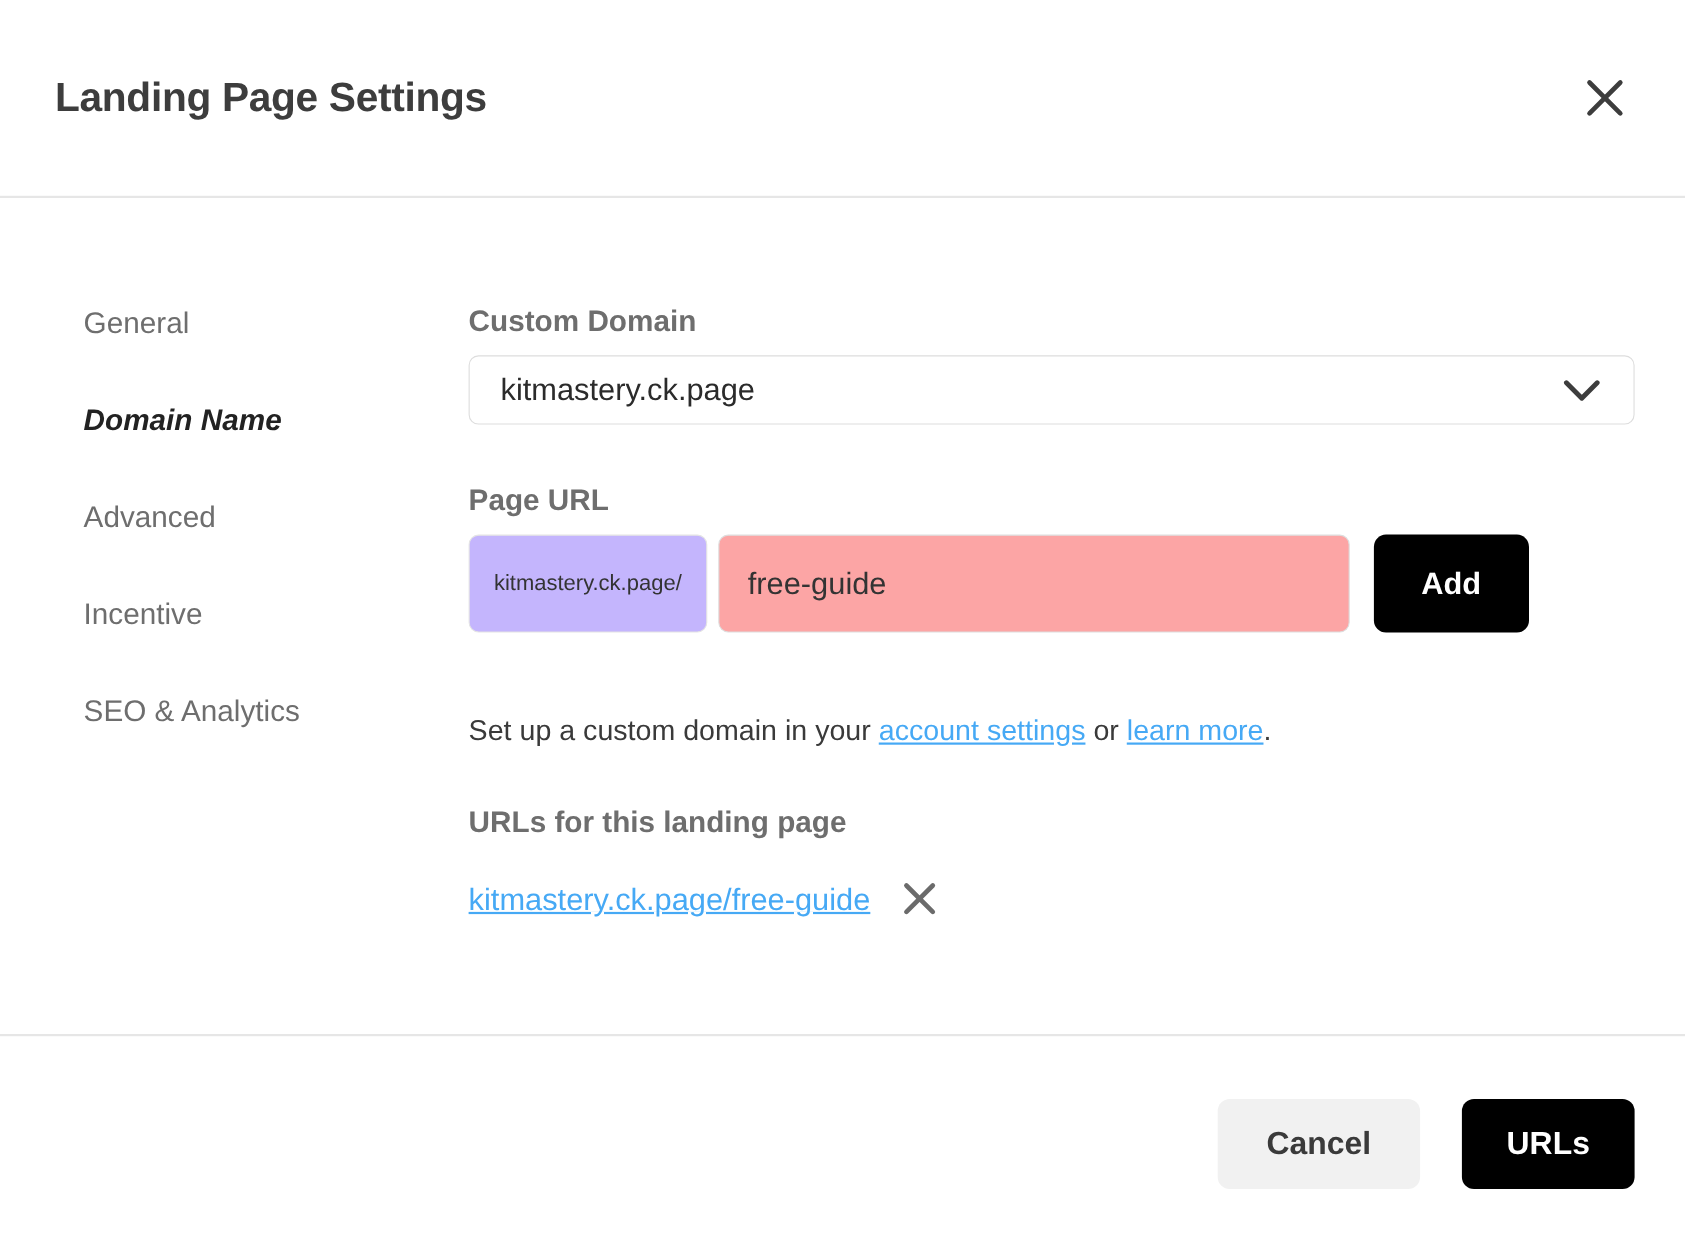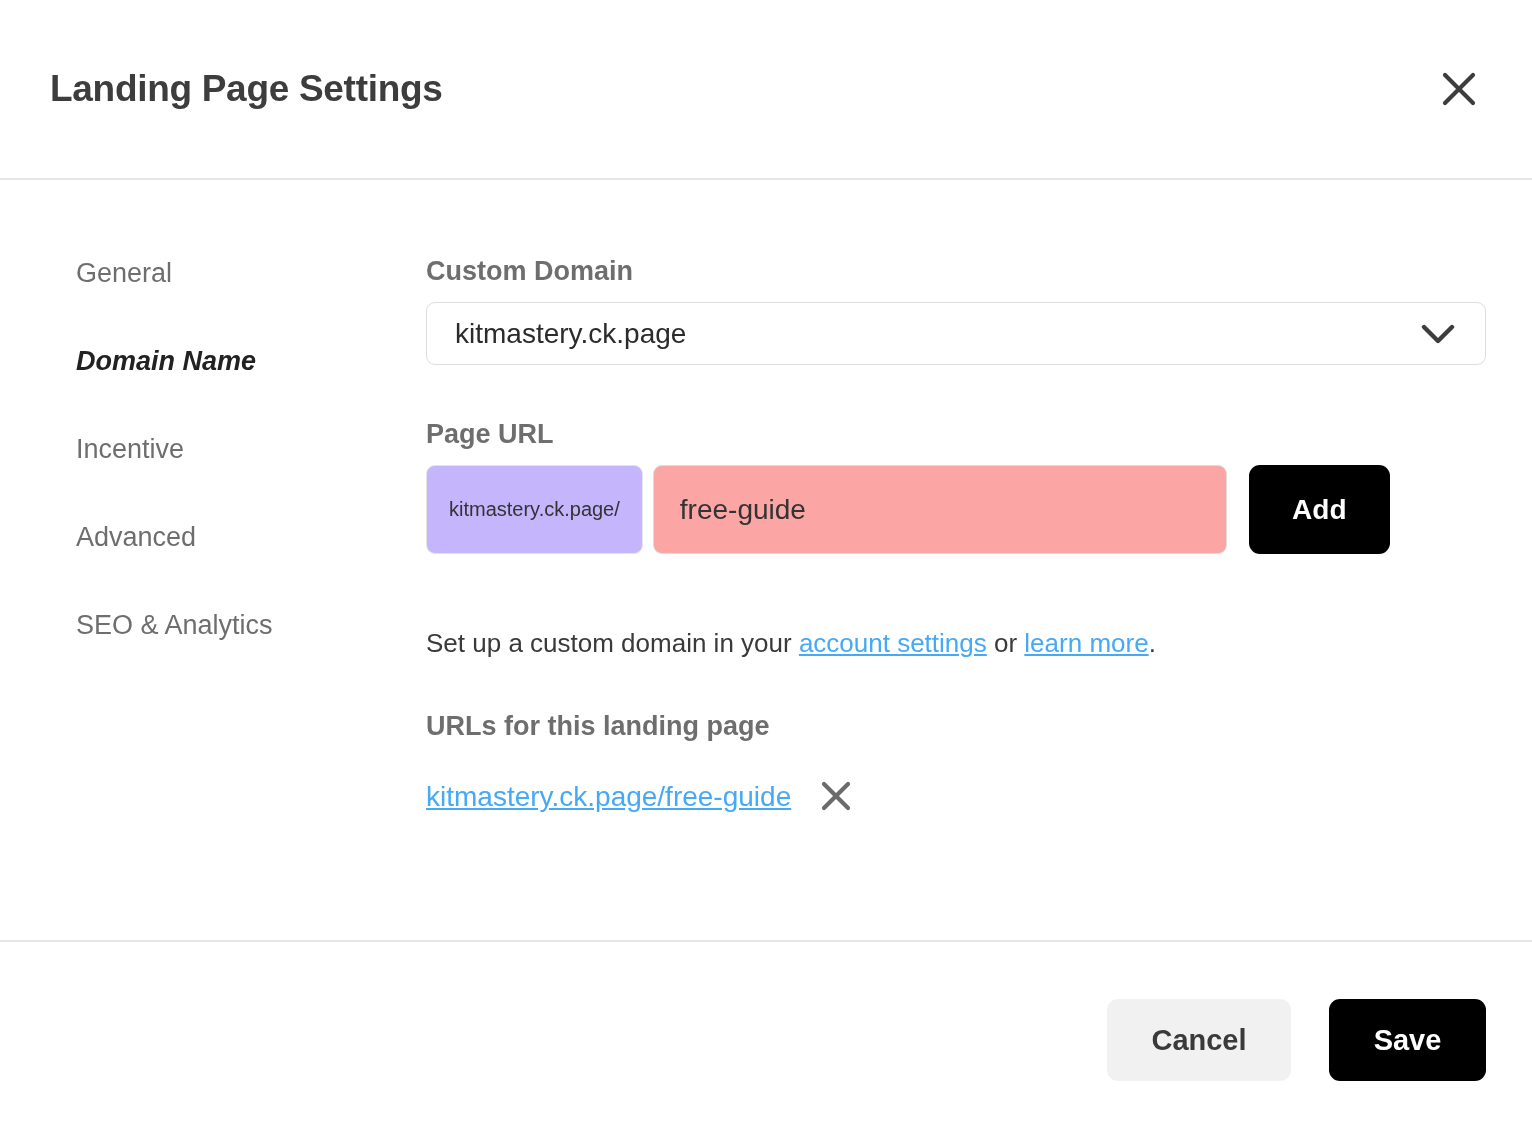--- a/index.html
+++ b/index.html
@@ -50,20 +50,21 @@
     border: none;
   }
   .close-button svg { display: block; }
 
   
   .dialog-body {
     flex: 1 1 auto;
     display: flex;
     padding: 78px 46px 15px 76px;
     position: relative;
+    margin-top: 21px;
   }
 
   
   .settings-nav {
     width: 350px;
     flex: 0 0 350px;
     padding-top: 2px;
   }
 
   .nav-item {
@@ -253,22 +254,22 @@
         </svg>
       </span>
     </button>
   </div>
 
   <div class="dialog-body">
 
     <nav class="settings-nav">
       <div class="nav-item">General</div>
       <div class="nav-item active">Domain Name</div>
+      <div class="nav-item">Advanced</div>
       <div class="nav-item">Incentive</div>
-      <div class="nav-item">Advanced</div>
       <div class="nav-item">SEO &amp; Analytics</div>
     </nav>
 
     <section class="settings-panel">
 
       <div class="field-block">
         <div class="field-label">Custom Domain</div>
         <div class="domain-select">
           <span class="domain-select-value">kitmastery.ck.page</span>
           <span class="chevron">
@@ -307,16 +308,16 @@
             </span>
           </button>
         </div>
       </div>
 
     </section>
   </div>
 
   <div class="dialog-footer">
     <button class="btn btn-cancel">Cancel</button>
-    <button class="btn btn-save">Save</button>
+    <button class="btn btn-save">URLs</button>
   </div>
 
 </div>
 
 </body></html>

